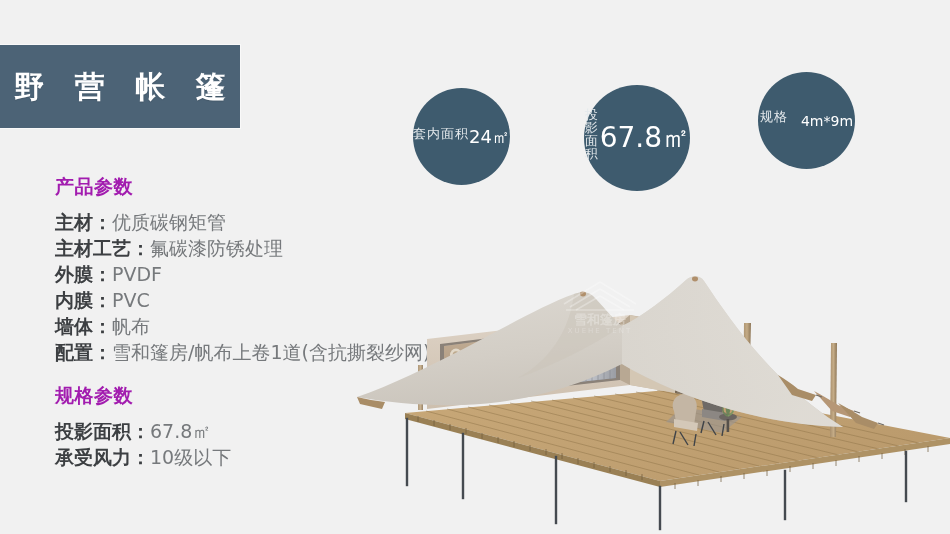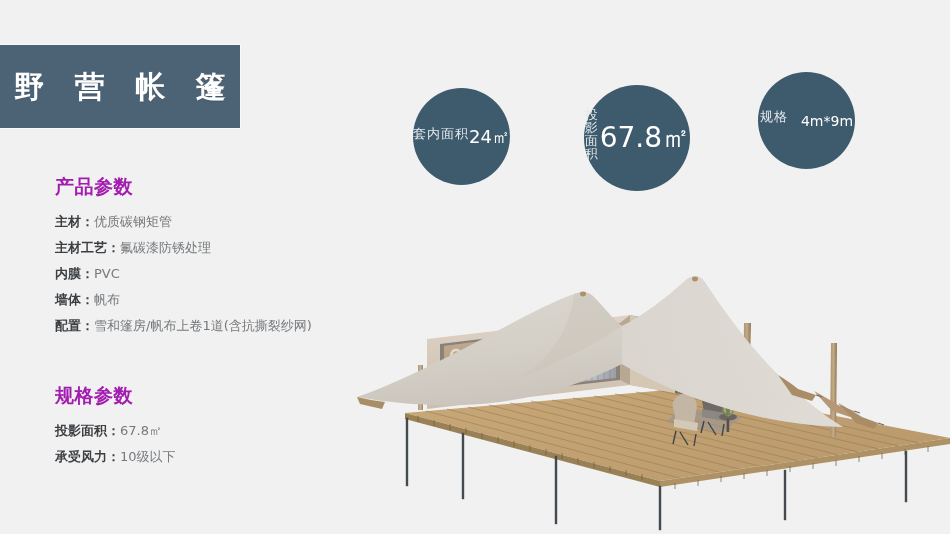--- a/index.html
+++ b/index.html
@@ -29,21 +29,21 @@
 
   
   .spec-block{position:absolute;left:55px;}
   #product-block{top:174px;}
   #size-block{top:383px;}
   .block-heading{
     color:#a21caf;font-size:19px;font-weight:bold;
     margin:0 0 9px 0;letter-spacing:.5px;
   }
   .spec-row{
-    font-size:13px;line-height:26px;color:#7a7d80;white-space:nowrap;
+    font-size:19px;line-height:26px;color:#7a7d80;white-space:nowrap;
   }
   .spec-row .k{color:#3c3f42;font-weight:bold;}
   .spec-row .v{color:#76797c;font-weight:normal;}
 
   
   .badge{
     position:absolute;border-radius:50%;
     background:#3e5b6e;
     display:flex;flex-direction:row;align-items:center;justify-content:center;
     color:#fff;text-align:center;
@@ -82,20 +82,23 @@
   </div>
 
   <div class="spec-block" id="product-block">
     <div class="block-heading">产品参数</div>
 
     <div class="spec-row">
       <span class="k">主材：</span><span class="v">优质碳钢矩管</span>
     </div>
     <div class="spec-row">
       <span class="k">主材工艺：</span><span class="v">氟碳漆防锈处理</span>
+    </div>
+    <div class="spec-row">
+      <span class="k">外膜：</span><span class="v">PVDF</span>
     </div>
     <div class="spec-row">
       <span class="k">内膜：</span><span class="v">PVC</span>
     </div>
     <div class="spec-row">
       <span class="k">墙体：</span><span class="v">帆布</span>
     </div>
     <div class="spec-row">
       <span class="k">配置：</span><span class="v">雪和篷房/帆布上卷1道(含抗撕裂纱网)</span>
     </div>
@@ -383,14 +386,26 @@
             <line x1="524" y1="216" x2="530" y2="218"></line>
             <line x1="548" y1="228" x2="554" y2="230"></line>
           </g>
         </g>
 
         <path d="M27,202 C36,204 46,206 55,207 L52,214 L30,209 Z" fill="#a98d67"></path>
       </g>
     </svg>
   </div>
 
+  <div class="wm">
+    <svg viewBox="0 0 120 60" xmlns="http://www.w3.org/2000/svg" aria-hidden="true">
+      <g fill="none" stroke="#ffffff" stroke-opacity="0.30" stroke-width="1.6">
+        <path d="M60,6 L96,28 M60,6 L24,28"></path>
+        <path d="M60,13 L90,31 M60,13 L30,31"></path>
+        <path d="M60,20 L84,34 M60,20 L36,34"></path>
+        <path d="M26,34 L94,34"></path>
+      </g>
+      <text x="60" y="48" text-anchor="middle" font-family="DejaVu Sans, Liberation Sans, sans-serif" font-size="13" font-weight="bold" fill="#ffffff" fill-opacity="0.30">雪和篷房</text>
+      <text x="60" y="57" text-anchor="middle" font-family="DejaVu Sans, Liberation Sans, sans-serif" font-size="7" letter-spacing="2" fill="#ffffff" fill-opacity="0.26">XUEHE TENT</text>
+    </svg>
+  </div>
 
 </div>
 
 </body></html>

